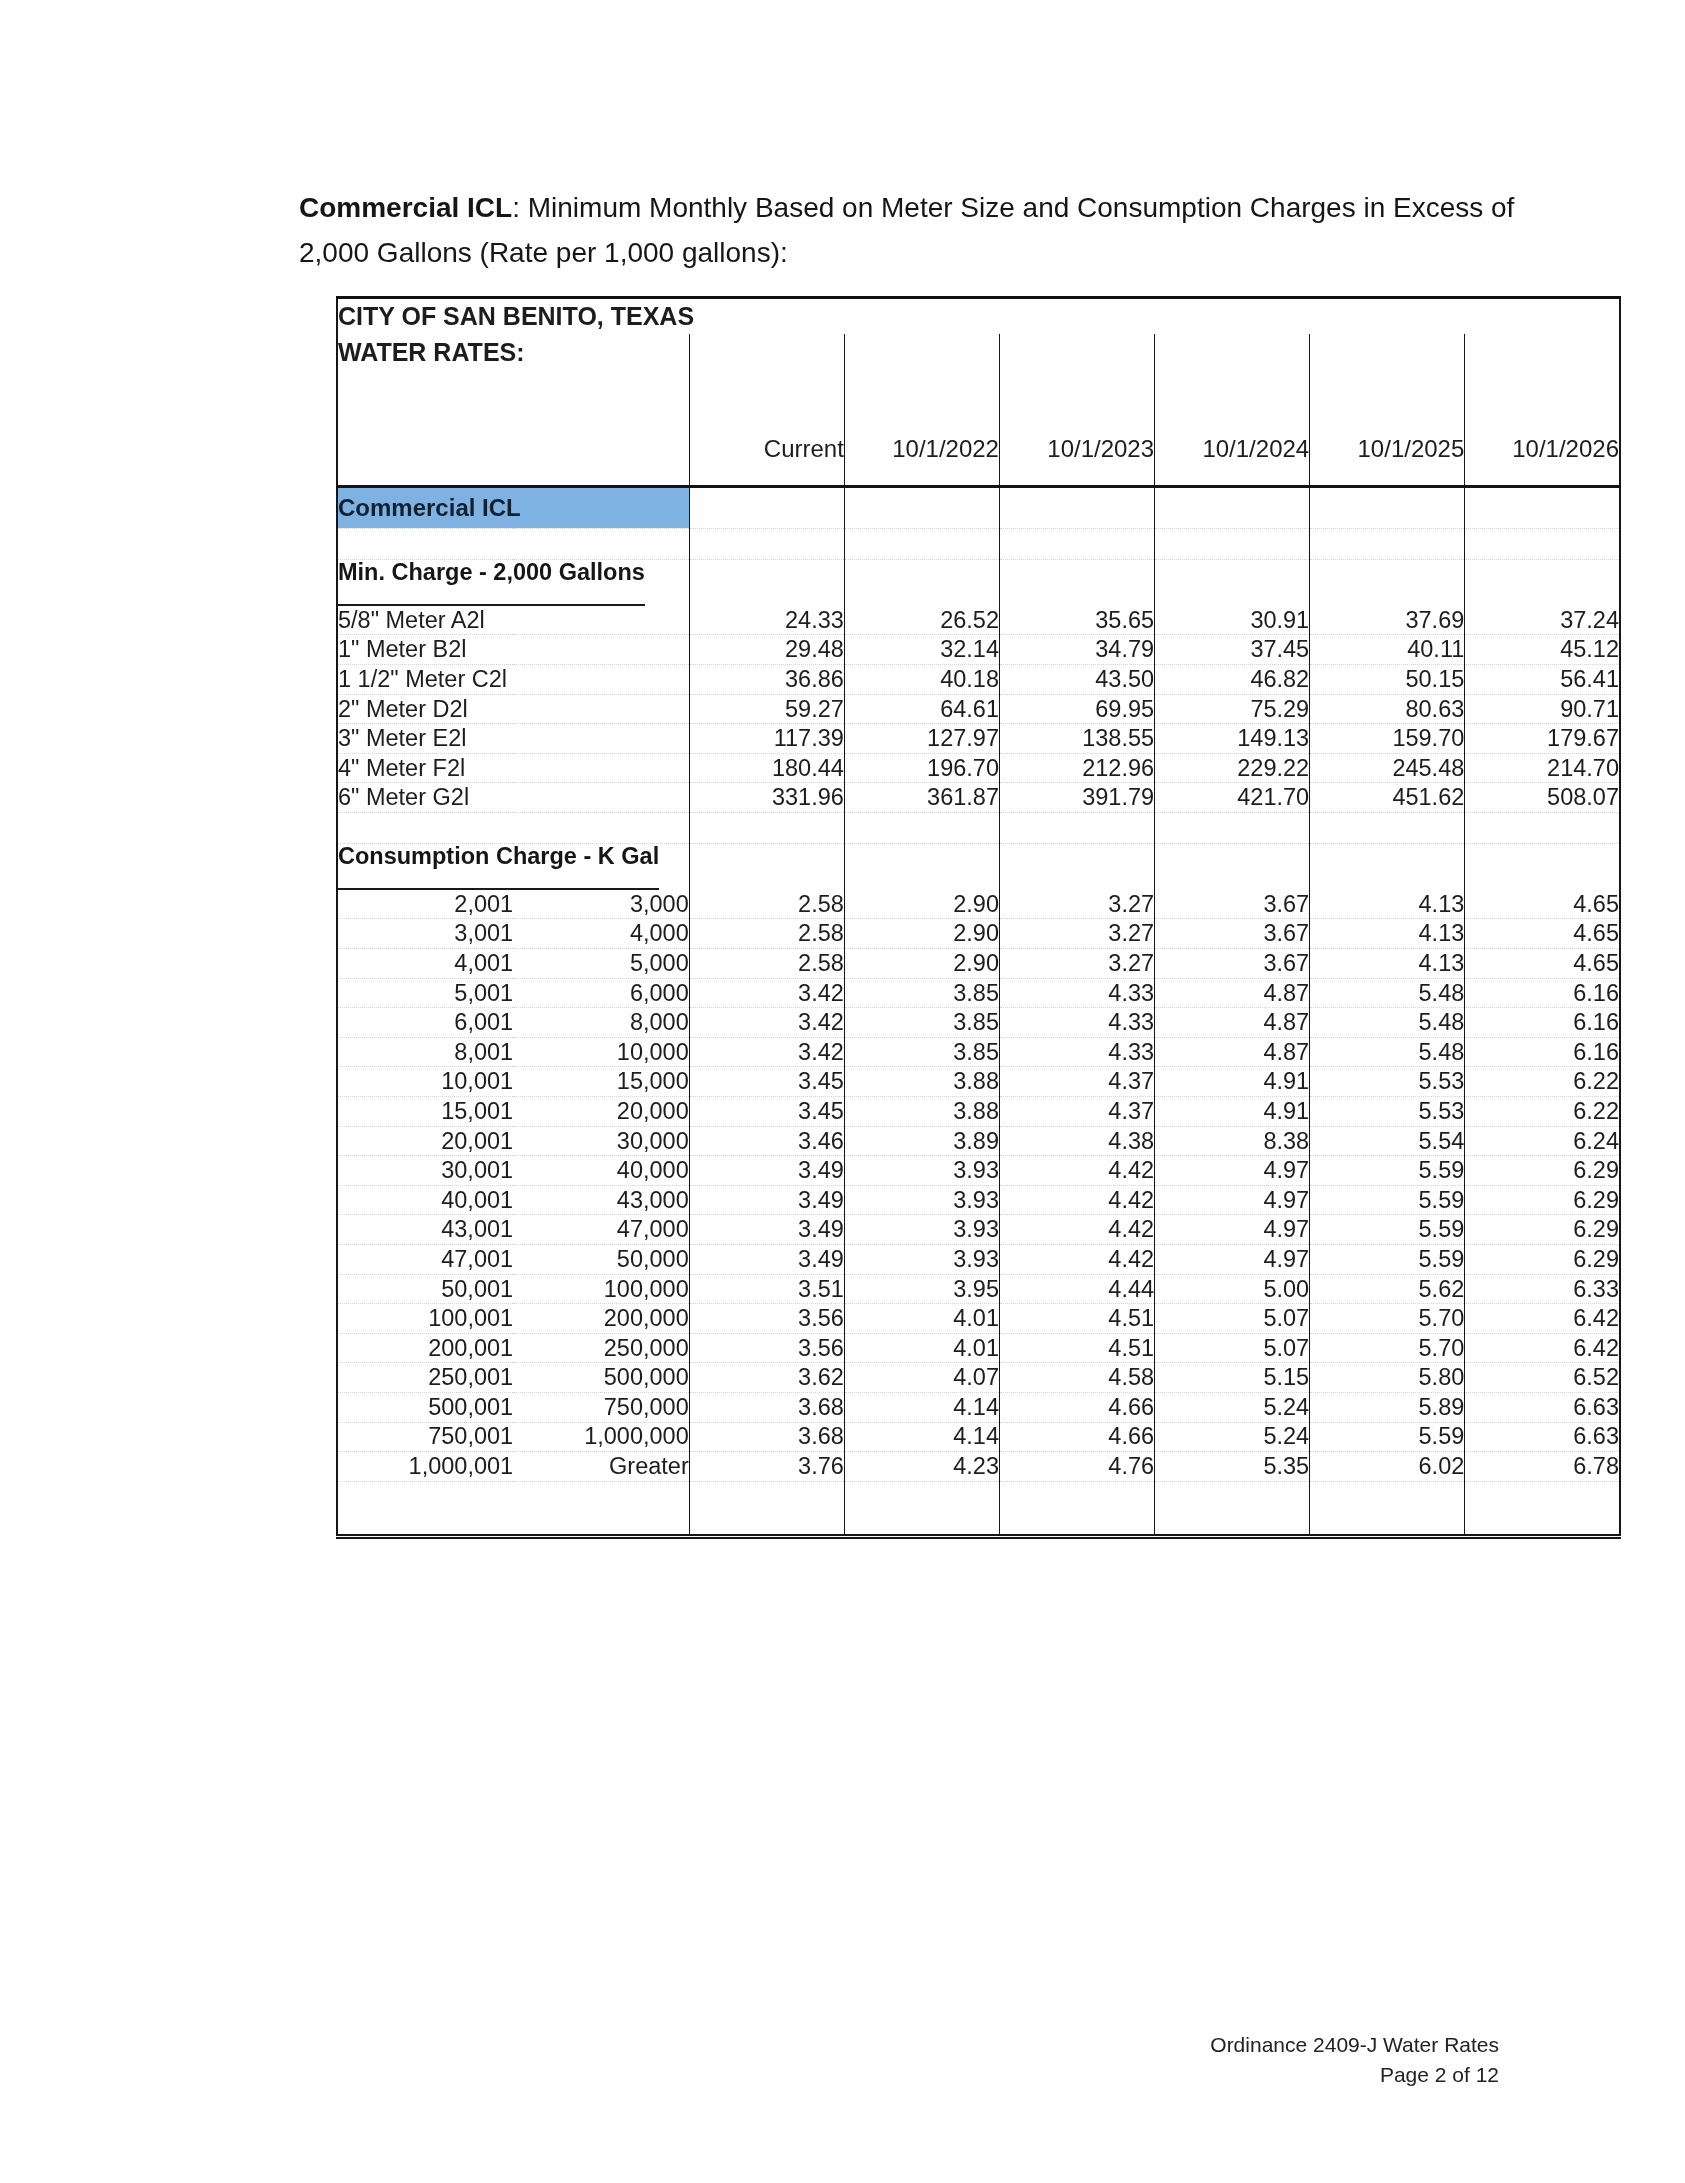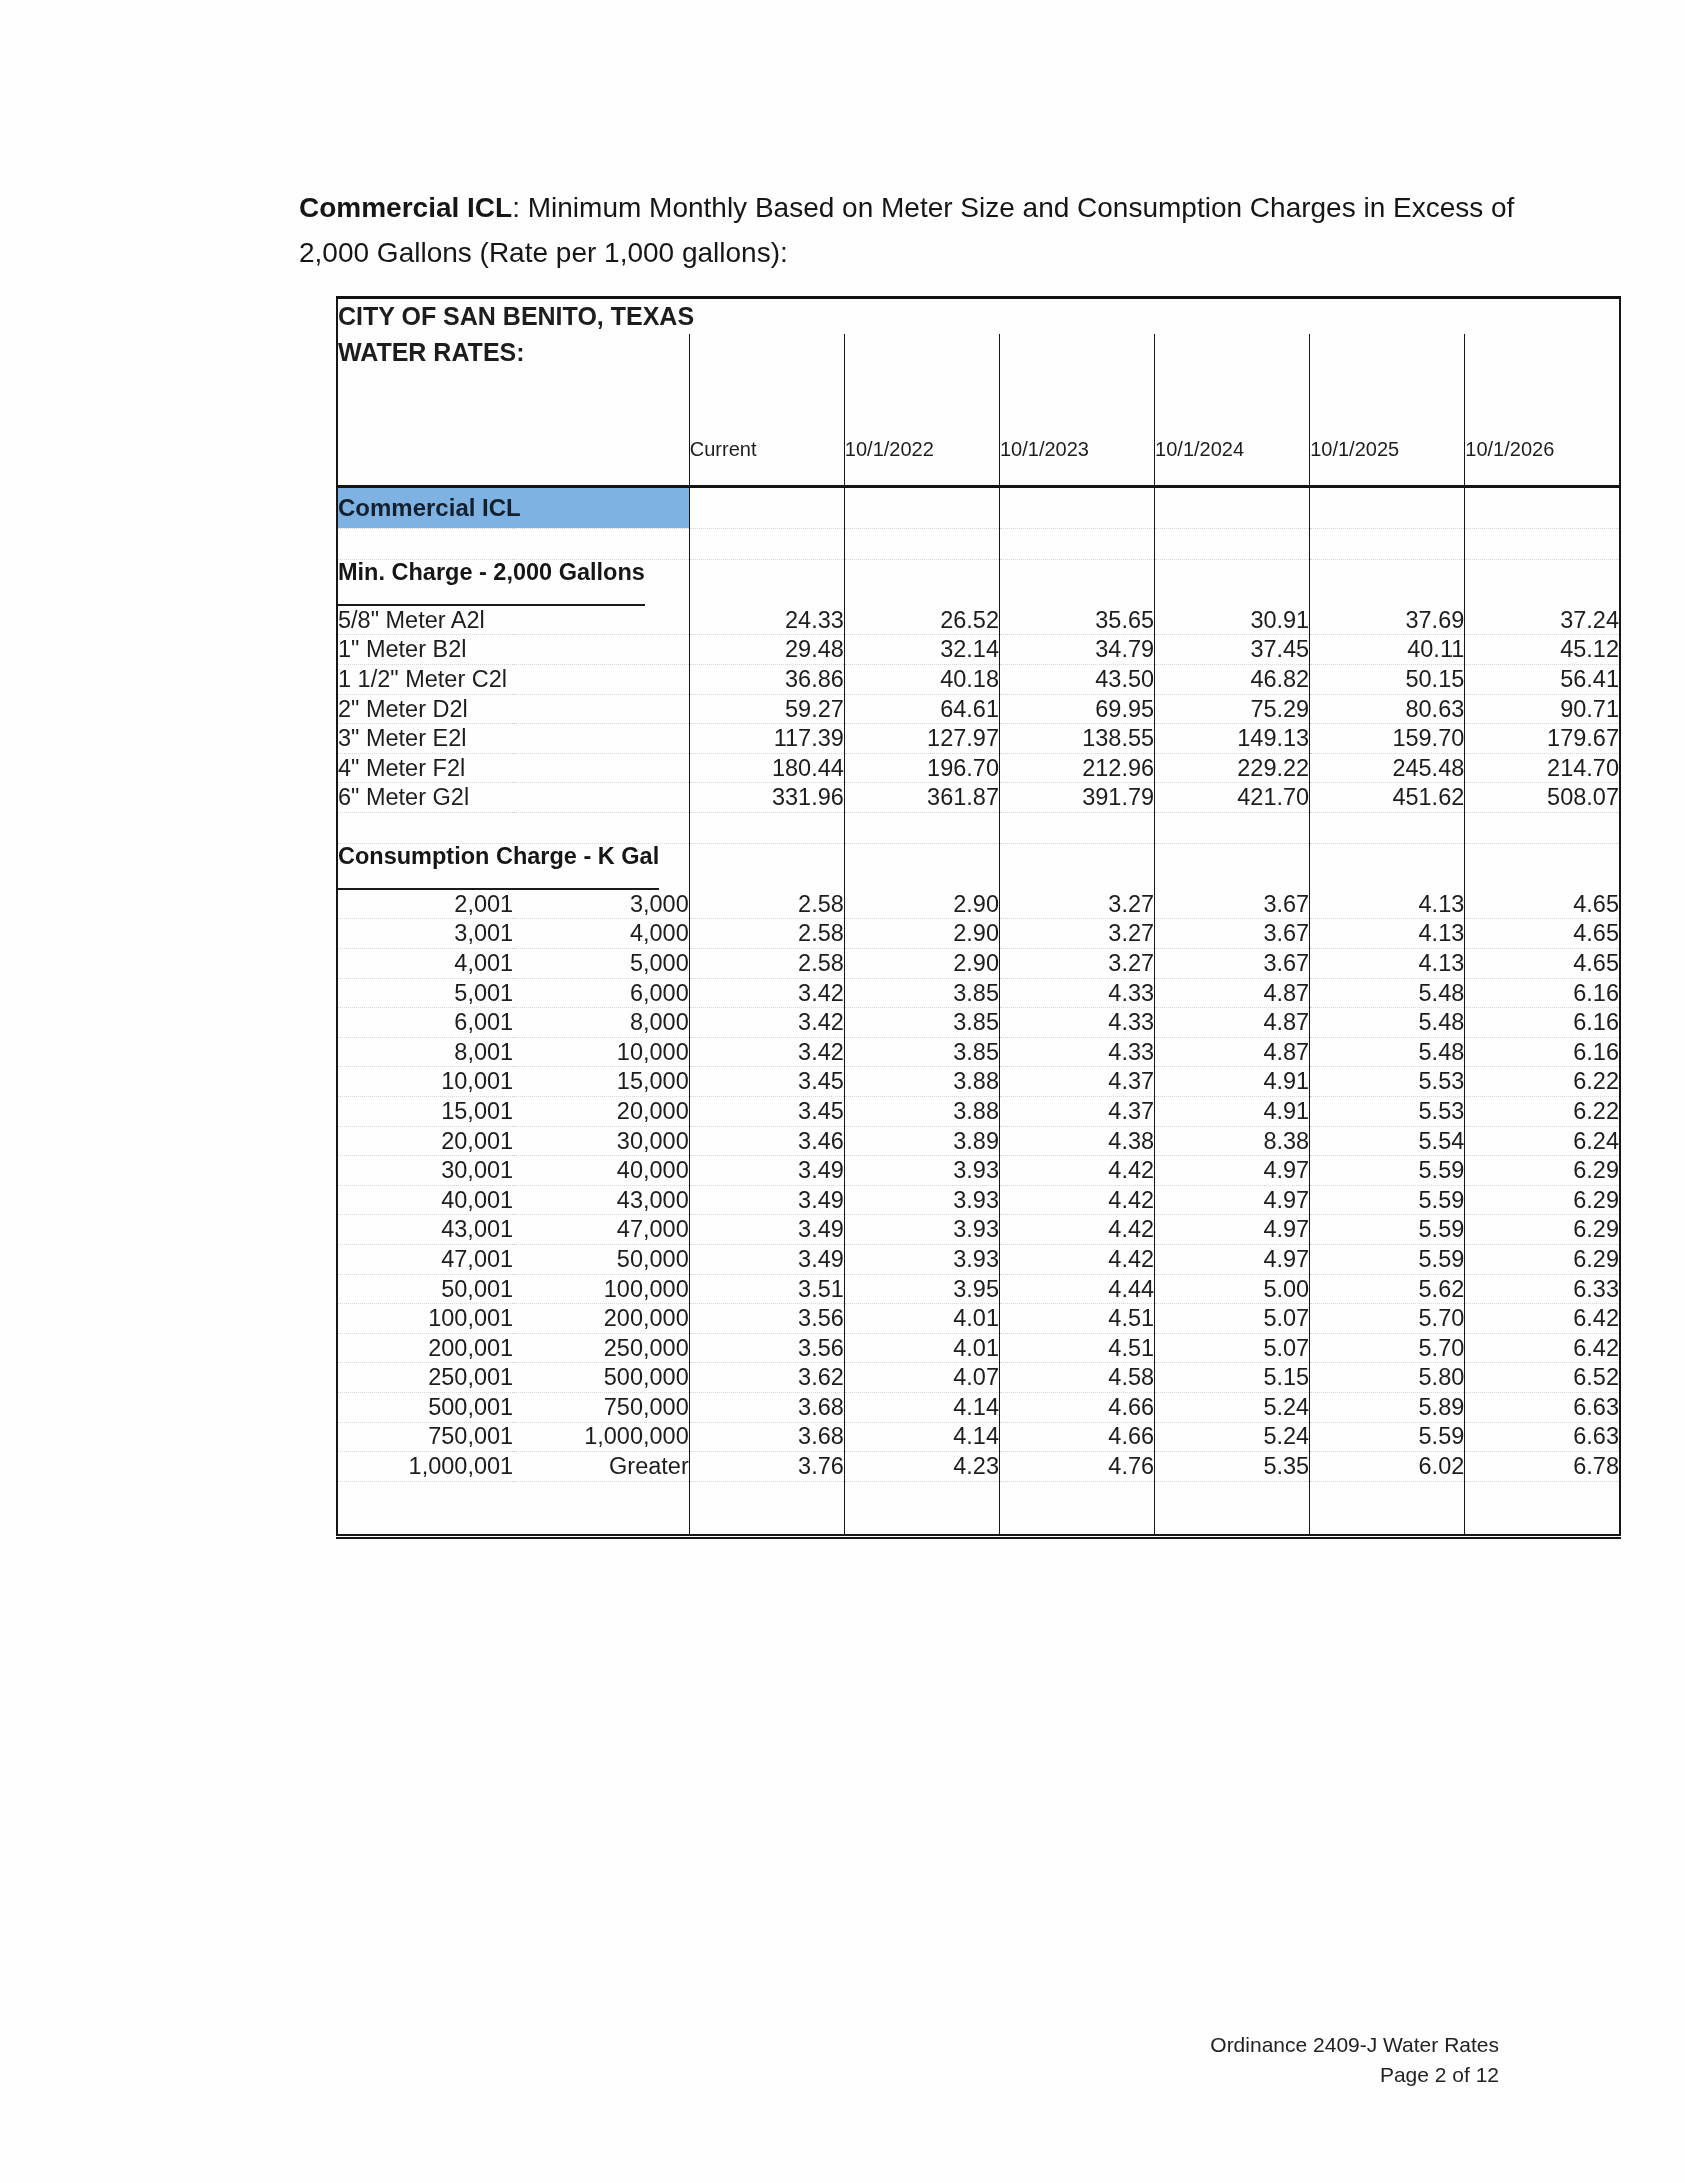--- a/index.html
+++ b/index.html
@@ -33,21 +33,21 @@
   td.v{border-left:1.7px solid #161616;}
   td.num{text-align:right;padding-right:11.8px;}
   td.label{text-align:left;padding-left:11px;}
   td.from{text-align:right;padding-right:17px;}
   td.to{text-align:right;padding-right:11.8px;}
 
   tr.org-row td{font-weight:700;font-size:25px;height:35px;border-bottom:none;}
   tr.org-row2 td{height:37px;border-bottom:none;}
   tr.gap-top td{height:42px;border-bottom:none;}
   tr.colheads td{
-    height:72px;text-align:left;font-size:20px;
+    height:72px;text-align:right;font-size:24px;
     border-bottom:3.4px solid #141414;
   }
   tr.section-row td{height:40px;}
   td.section-cell{
     font-weight:700;font-size:24px;color:#14202e;padding-left:11px;
   }
   tr.blank td{height:30px;}
   tr.trailing td{height:52px;border-bottom:none;}
   tr.heading-row td{height:35px;border-bottom:none;}
   .heading-underline{

